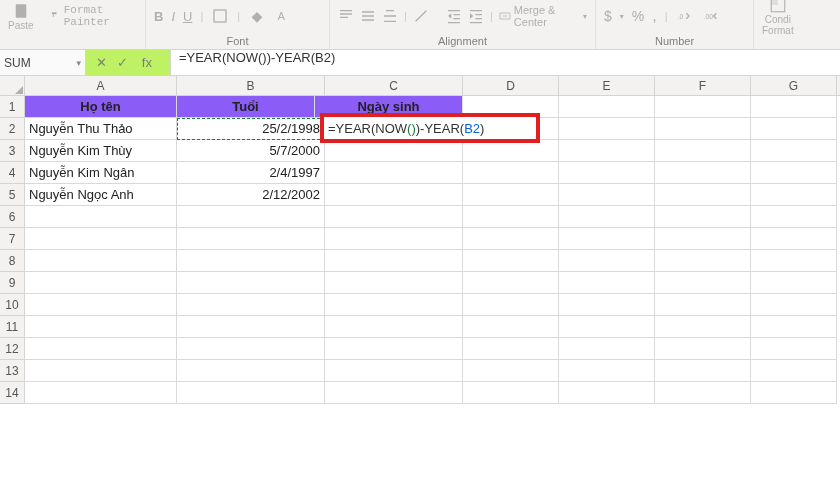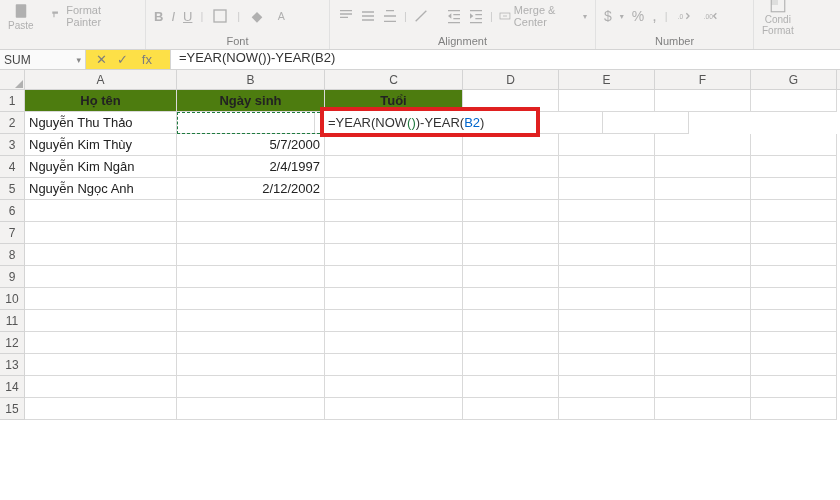--- a/index.html
+++ b/index.html
@@ -34,23 +34,23 @@
   .rbtn { color:#b0b0b0; font-size:11px; display:flex; align-items:center; gap:3px; }
   .rbtn svg { width:14px; height:14px; fill:#b0b0b0; }
   .icon-only { width:18px; height:18px; display:flex; align-items:center; justify-content:center; }
   .icon-only svg { width:16px; height:16px; fill:#b0b0b0; }
   .bigbtn { display:flex; flex-direction:column; align-items:center; font-size:10px; color:#b0b0b0; gap:0; }
   .bigbtn svg { width:18px; height:18px; fill:#b0b0b0; }
   
   .formula-bar {
     display:flex;
     align-items:center;
-    height:20px;
+    height:26px;
     border-bottom:1px solid #d4d4d4;
-    background:#fde047;
+    background:#bef264;
   }
   .name-box {
     width:86px;
     height:100%;
     border-right:1px solid #d4d4d4;
     display:flex;
     align-items:center;
     justify-content:space-between;
     padding:0 4px;
     font-size:12px;
@@ -76,21 +76,21 @@
   .corner { width:25px; border-right:1px solid #d4d4d4; background:#f3f2f1; display:flex; align-items:flex-end; justify-content:flex-end; padding:1px; }
   .corner::after { content:""; width:0; height:0; border-left:8px solid transparent; border-bottom:8px solid #b0b0b0; }
   .colhead { border-right:1px solid #d4d4d4; display:flex; align-items:center; justify-content:center; font-size:12px; color:#555; background:#f3f2f1; }
   .colA { width:152px; } .colB { width:148px; } .colC { width:138px; }
   .colD { width:96px; } .colE { width:96px; } .colF { width:96px; } .colG { width:86px; }
   
   .grid { position:relative; }
   .row { display:flex; height:22px; }
   .rowhead { width:25px; border-right:1px solid #d4d4d4; border-bottom:1px solid #d4d4d4; background:#f3f2f1; display:flex; align-items:center; justify-content:center; font-size:12px; color:#555; }
   .cell { border-right:1px solid #d9d9d9; border-bottom:1px solid #d9d9d9; padding:0 4px; display:flex; align-items:center; font-size:13px; color:#222; overflow:hidden; white-space:nowrap; }
-  .cell.header-yellow { background:#4d7c0f; font-weight:bold; justify-content:center; }
+  .cell.header-yellow { background:#8b5cf6; font-weight:bold; justify-content:center; }
   .cell.right { justify-content:flex-end; }
   
   .active-overlay {
     position:absolute;
     border:3px solid #e02020;
     background:#fff;
     display:flex;
     align-items:center;
     padding:0 4px;
     font-size:13px;
@@ -112,21 +112,21 @@
 
 <div class="ribbon">
   <div class="ribbon-group" style="width:146px;">
     <div class="group-body">
       <div class="bigbtn">
         <svg viewBox="0 0 24 24">
             <rect x="5" y="3" width="14" height="18" rx="1"></rect>
           </svg>
         <span>Paste</span>
       </div>
-      <div style="display:flex;flex-direction:column;gap:1px;">
+      <div style="display:flex;flex-direction:column;gap:1px;font-family:Liberation Mono, monospace;">
         <div class="rbtn">
           <svg viewBox="0 0 24 24">
               <path d="M4 4h10v4H4z M6 8v6h2V8z"></path>
             </svg>
           <span>Format Painter</span>
         </div>
       </div>
     </div>
   </div>
 
@@ -263,31 +263,32 @@
   <div class="colhead colE">E</div>
   <div class="colhead colF">F</div>
   <div class="colhead colG">G</div>
 </div>
 
 <div class="grid">
 
   <div class="row">
     <div class="rowhead">1</div>
     <div class="cell colA header-yellow">Họ tên</div>
+    <div class="cell colC header-yellow">Tuổi</div>
     <div class="cell colB header-yellow">Ngày sinh</div>
-    <div class="cell colC header-yellow">Tuổi</div>
     <div class="cell colD"></div>
     <div class="cell colE"></div>
     <div class="cell colF"></div>
     <div class="cell colG"></div>
   </div>
 
   <div class="row">
     <div class="rowhead">2</div>
     <div class="cell colA">Nguyễn Thu Thảo</div>
+    <div class="cell colB right">25/2/1998</div>
     <div class="cell colC"></div>
     <div class="cell colD"></div>
     <div class="cell colE"></div>
     <div class="cell colF"></div>
     <div class="cell colG"></div>
   </div>
 
   <div class="row">
     <div class="rowhead">3</div>
     <div class="cell colA">Nguyễn Kim Thùy</div>
@@ -404,30 +405,20 @@
   <div class="row">
       <div class="rowhead">14</div>
       <div class="cell colA"></div>
       <div class="cell colB"></div>
       <div class="cell colC"></div>
       <div class="cell colD"></div>
       <div class="cell colE"></div>
       <div class="cell colF"></div>
       <div class="cell colG"></div>
     </div>
-  <div class="row">
-      <div class="rowhead">15</div>
-      <div class="cell colA"></div>
-      <div class="cell colB"></div>
-      <div class="cell colC"></div>
-      <div class="cell colD"></div>
-      <div class="cell colE"></div>
-      <div class="cell colF"></div>
-      <div class="cell colG"></div>
-    </div>
 
   <div class="ref-b2-border" style="left:177px; top:22px; width:148px; height:22px;"></div>
 
   <div class="active-overlay" style="left:321px; top:18px; width:218px; height:28px;">
     <span class="f-text">
       <span>=YEAR(NOW</span><span class="paren-green">(</span><span class="paren-green">)</span><span>)-YEAR(</span><span class="blue-ref">B2</span><span>)</span>
     </span>
   </div>
 </div>
 

